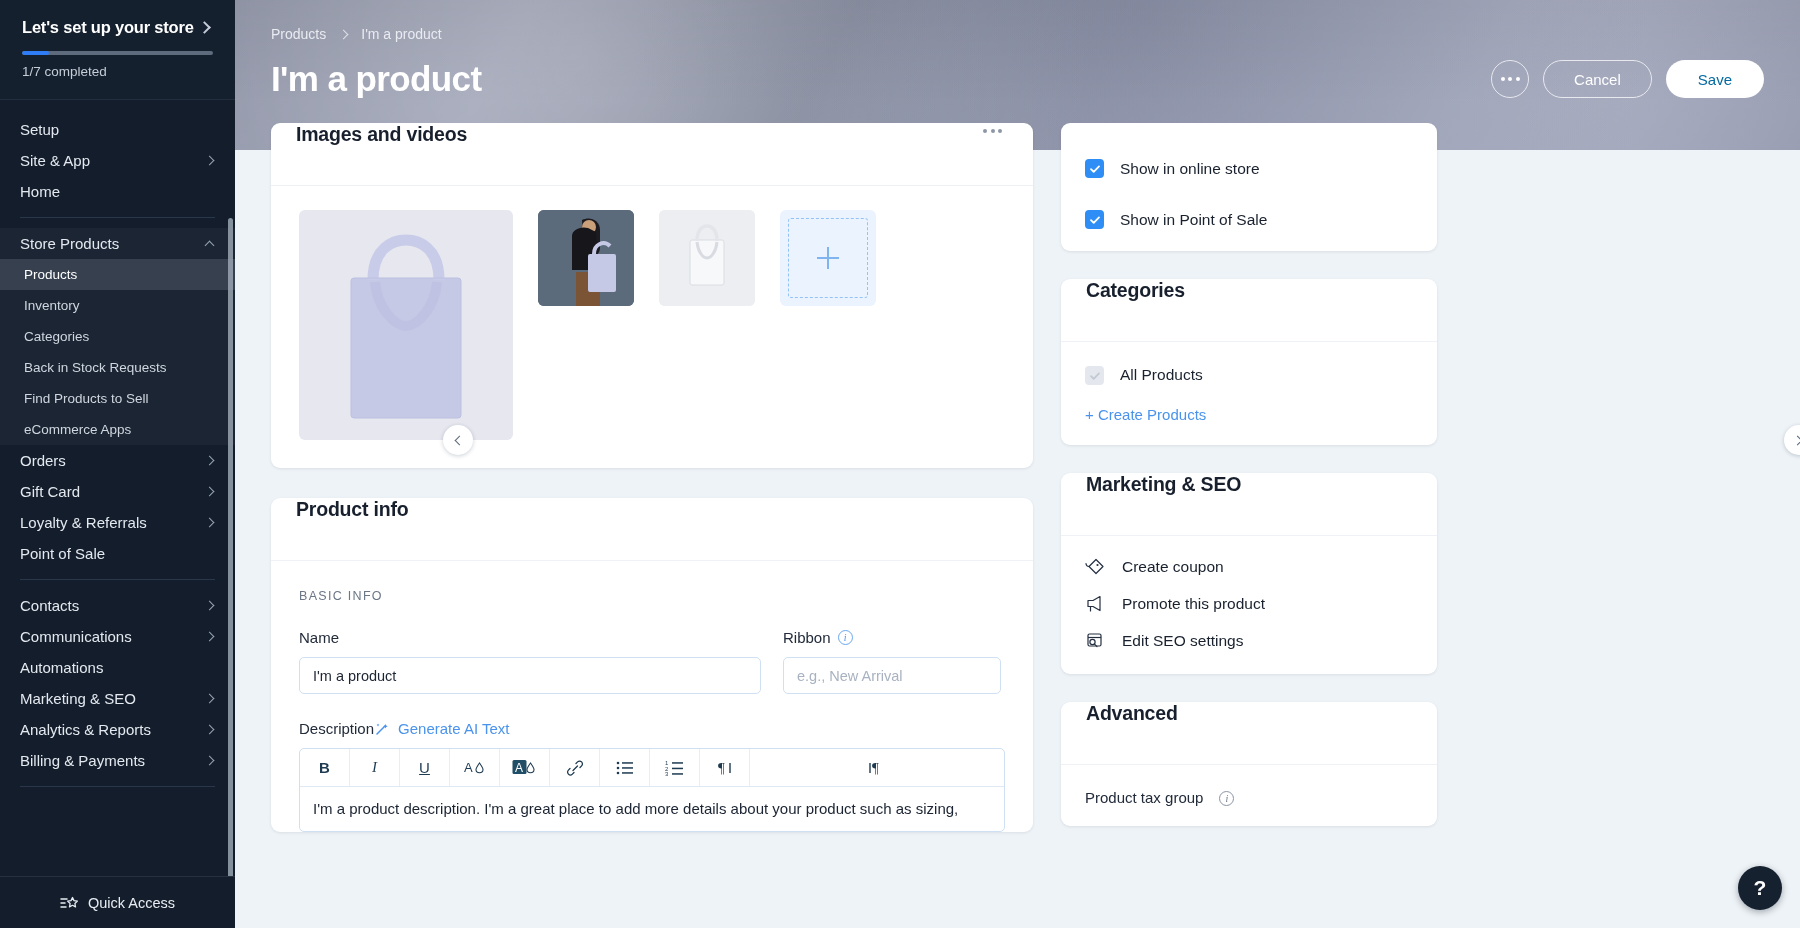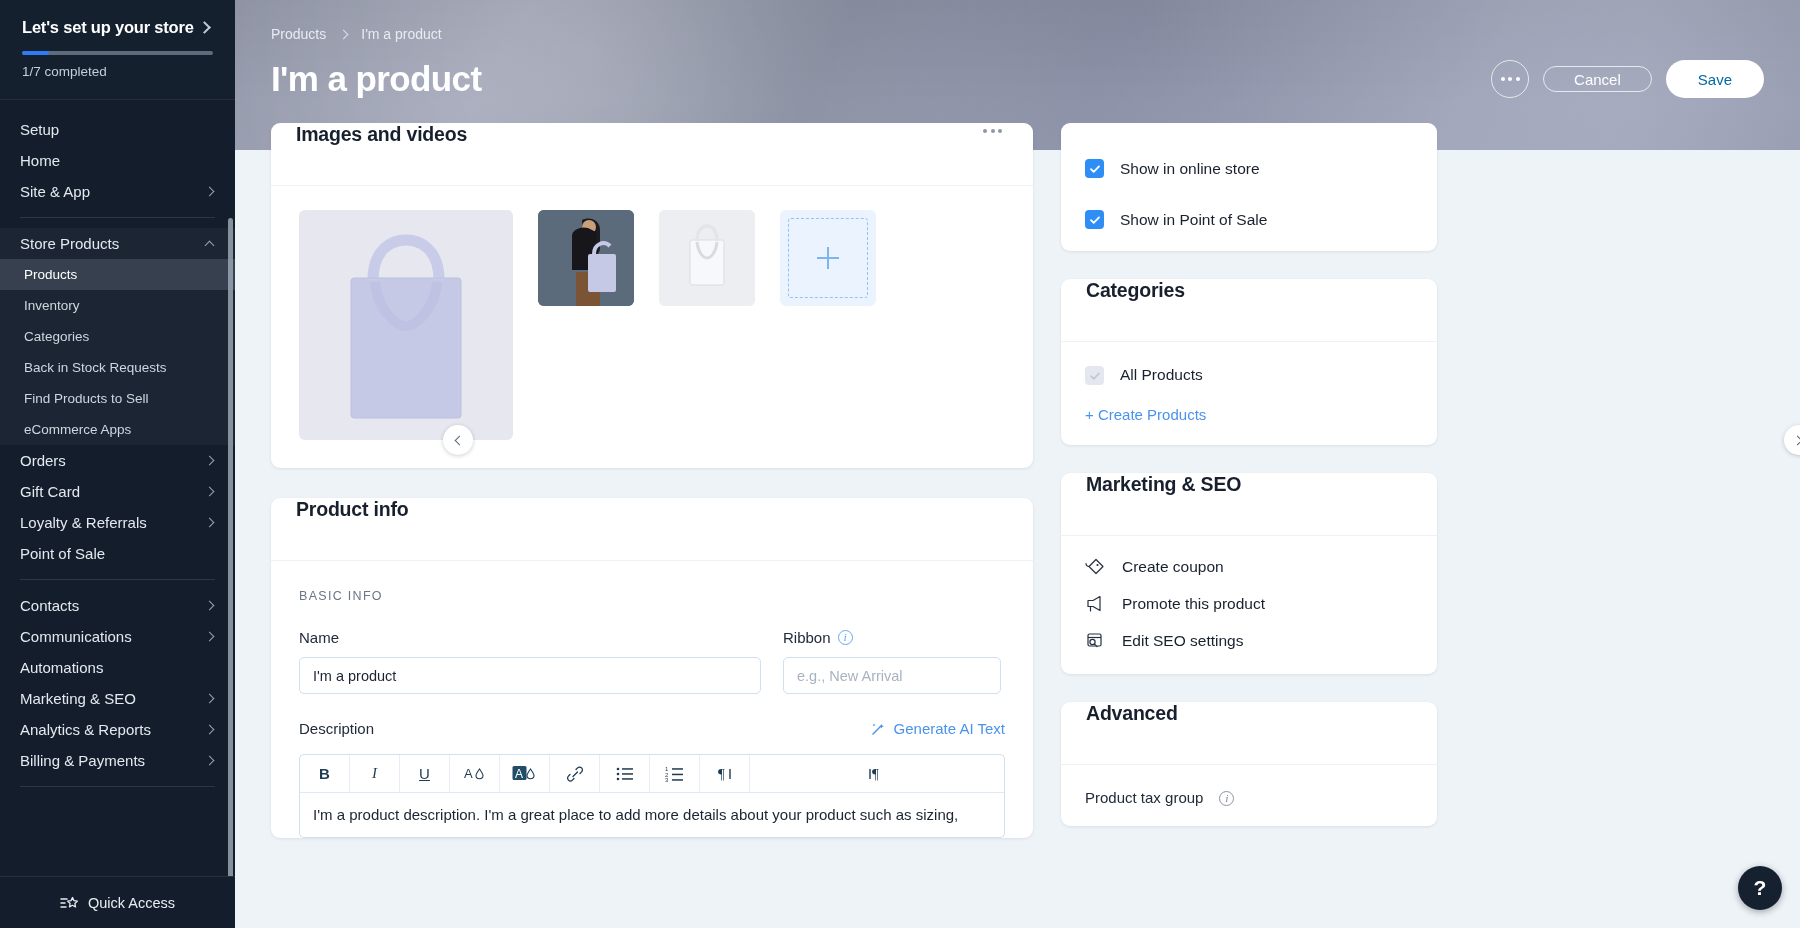--- a/index.html
+++ b/index.html
@@ -94,21 +94,21 @@
   .hero-actions {
     position: absolute; top: 60px; right: 36px; display: flex; align-items: center; gap: 14px; z-index: 3;
   }
   .btn-circle {
     width: 38px; height: 38px; border-radius: 50%; border: 1.6px solid #e7e9ef;
     display: flex; align-items: center; justify-content: center; gap: 3.5px; cursor: pointer;
     background: transparent;
   }
   .btn-circle i { width: 4px; height: 4px; border-radius: 50%; background: #fff; display: block; }
   .btn-outline {
-    height: 26px; padding: 0 30px; border-radius: 19px; border: 1.6px solid #e7e9ef;
+    height: 38px; padding: 0 30px; border-radius: 19px; border: 1.6px solid #e7e9ef;
     color: #fff; font-size: 15px; display: flex; align-items: center; cursor: pointer; background: transparent;
   }
   .btn-solid {
     height: 38px; padding: 0 32px; border-radius: 19px; border: none; background: #fff;
     color: #0369a1; font-size: 15px; display: flex; align-items: center; cursor: pointer;
   }
 
   .content {
     position: absolute; top: 123px; left: 0; right: 0; bottom: 0;
     display: flex; gap: 28px; padding: 0 36px 0 36px; overflow: hidden;
@@ -169,21 +169,21 @@
     width: 15px; height: 15px; border-radius: 50%; border: 1.3px solid #6aa8f0; color: #4a93ec;
     font-size: 10px; line-height: 13px; text-align: center; font-style: italic; font-family: "Liberation Serif", serif;
   }
   .inp {
     height: 37px; border: 1px solid #cfe0f3; border-radius: 5px; background: #fff;
     padding: 0 13px; font-size: 14.5px; color: #1d2533; font-family: "Liberation Sans", sans-serif;
     outline: none; width: 100%;
   }
   .inp::placeholder { color: #a8b2c0; }
   .desc-head {
-    display: flex; align-items: flex-end; justify-content: space-between; margin-top: 26px; margin-bottom: 17px; gap: 13px;
+    display: flex; align-items: flex-end; justify-content: flex-start; margin-top: 26px; margin-bottom: 11px;
   }
   .ai-link { display: flex; align-items: center; gap: 8px; color: #4a93ec; font-size: 15px; cursor: pointer; }
   .rte {
     border: 1px solid #cfe0f3; border-radius: 5px; overflow: hidden; background: #fff;
   }
   .rte-toolbar { display: flex; height: 38px; border-bottom: 1px solid #dfe9f4; }
   .rte-btn {
     width: 50px; border-right: 1px solid #e7eef7; display: flex; align-items: center; justify-content: center;
     cursor: pointer; color: #1f3b52; font-size: 15px;
   }
@@ -249,25 +249,25 @@
       </div>
       <div class="setup-sub">1/7 completed</div>
     </div>
 
     <div class="nav-scroll">
 
       <div class="nav-item">
         <span class="lbl">Setup</span>
       </div>
       <div class="nav-item">
+        <span class="lbl">Site &amp; App</span>
+        <span class="chev-sm"></span>
+      </div>
+      <div class="nav-item">
         <span class="lbl">Home</span>
-      </div>
-      <div class="nav-item">
-        <span class="lbl">Site &amp; App</span>
-        <span class="chev-sm"></span>
       </div>
 
       <div class="nav-divider"></div>
 
       <div class="nav-item nav-group-open">
         <span class="lbl">Store Products</span>
         <span class="chev-up"></span>
       </div>
 
       <div class="nav-sub active">

